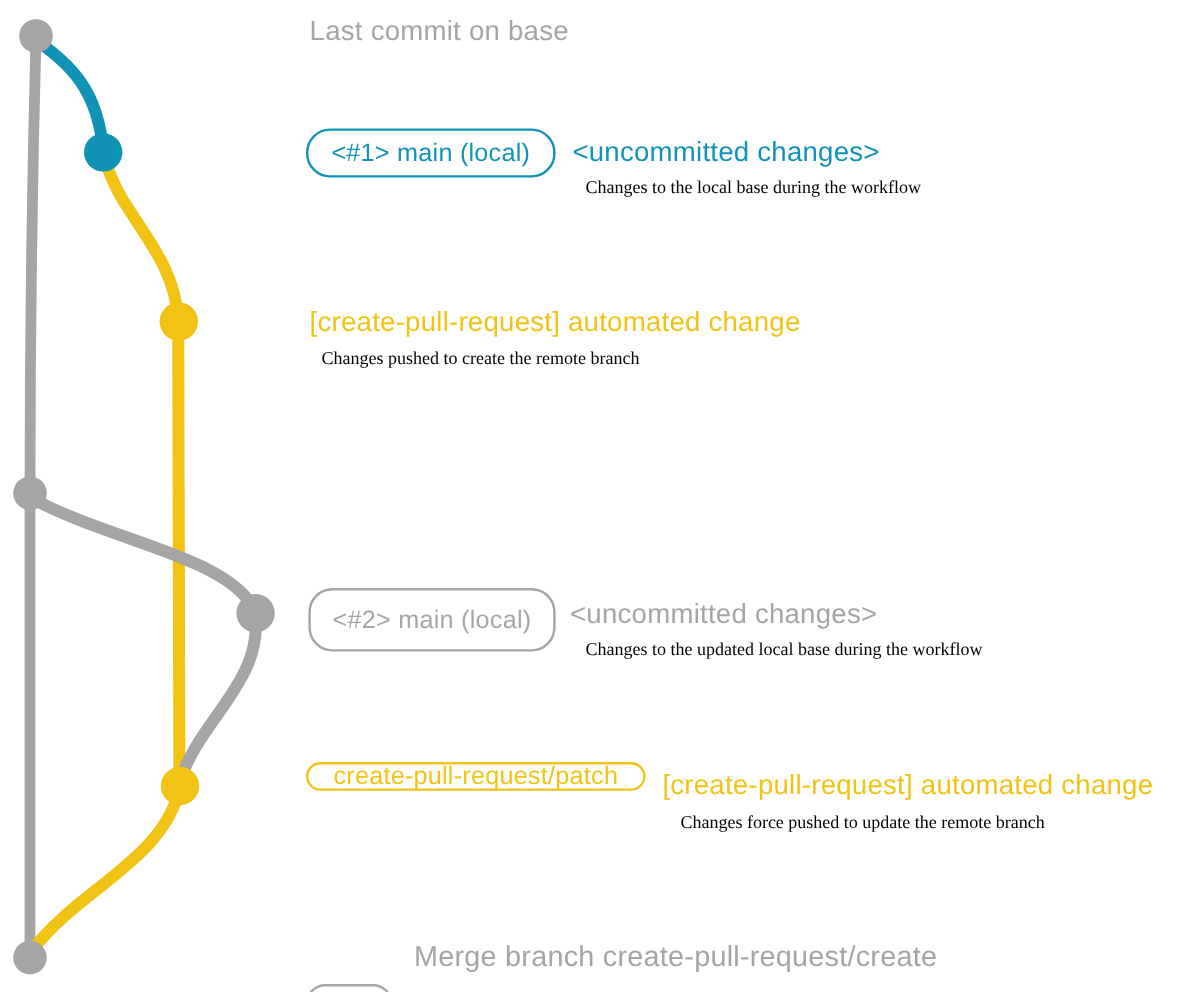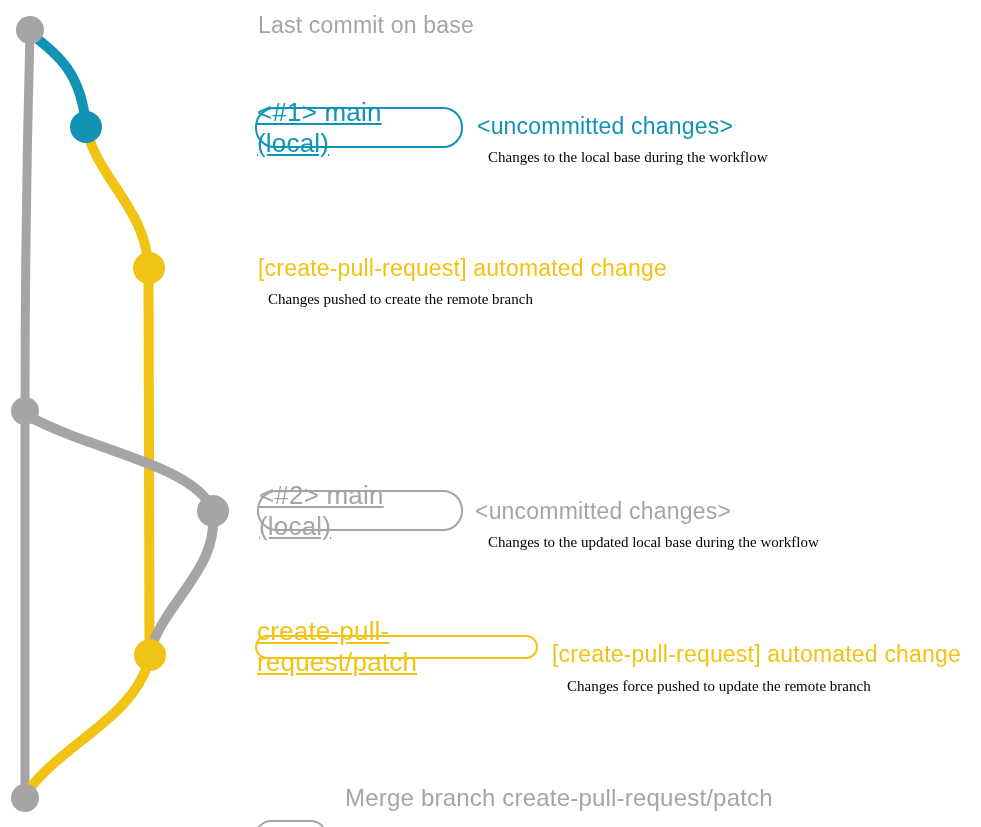--- a/index.html
+++ b/index.html
@@ -20,24 +20,23 @@
     letter-spacing: 0.2px;
   }
   .badge {
     position: absolute;
     display: flex;
     align-items: center;
     justify-content: center;
     border-style: solid;
     border-width: 2px;
     border-radius: 20px;
-    font-size: 26px;
+    font-size: 21px;
     letter-spacing: 0.2px;
     background: #ffffff;
-    text-decoration: underline;
   }
   .caption {
     font-family: "Liberation Serif", serif;
     font-size: 15px;
     line-height: 23px;
     color: #000000;
   }
 </style>
 </head>
 <body>
@@ -68,24 +67,24 @@
   <div class="row-item heading" style="left: 258px; top: 12px; color: rgb(165, 165, 165);">Last commit on base</div>
 
   <div class="badge" style="left: 255px; top: 107px; width: 208px; height: 41px; color: rgb(16, 147, 180); border-color: rgb(16, 147, 180);">&lt;#1&gt; main (local)</div>
   <div class="row-item heading" style="left: 477px; top: 113px; color: rgb(16, 147, 180);">&lt;uncommitted changes&gt;</div>
   <div class="row-item caption" style="left:488px; top:146px;">Changes to the local base during the workflow</div>
 
   <div class="row-item heading" style="left: 258px; top: 255px; color: rgb(240, 195, 20);">[create-pull-request] automated change</div>
   <div class="row-item caption" style="left:268px; top:288px;">Changes pushed to create the remote branch</div>
 
 
-  <div class="badge" style="left: 257px; top: 490px; width: 206px; height: 41px; color: rgb(165, 165, 165); border-color: rgb(165, 165, 165);">&lt;#2&gt; main (local)</div>
+  <div class="badge" style="left: 257px; top: 490px; width: 206px; height: 53px; color: rgb(165, 165, 165); border-color: rgb(165, 165, 165);">&lt;#2&gt; main (local)</div>
   <div class="row-item heading" style="left: 475px; top: 498px; color: rgb(165, 165, 165);">&lt;uncommitted changes&gt;</div>
   <div class="row-item caption" style="left:488px; top:531px;">Changes to the updated local base during the workflow</div>
 
   <div class="badge" style="left: 255px; top: 635px; width: 283px; height: 24px; color: rgb(240, 195, 20); border-color: rgb(240, 195, 20);">create-pull-request/patch</div>
   <div class="row-item heading" style="left: 552px; top: 641px; color: rgb(240, 195, 20);">[create-pull-request] automated change</div>
   <div class="row-item caption" style="left:567px; top:675px;">Changes force pushed to update the remote branch</div>
 
   <div class="badge" style="left: 255px; top: 820px; width: 72px; height: 42px; border-radius: 16px; color: rgb(165, 165, 165); border-color: rgb(165, 165, 165);">main</div>
-  <div class="row-item heading" style="left: 345px; top: 784px; font-size: 24px; color: rgb(165, 165, 165);">Merge branch create-pull-request/patch</div>
+  <div class="row-item heading" style="left: 345px; top: 784px; font-size: 24px; color: rgb(165, 165, 165);">Merge branch create-pull-request/create</div>
 
 </div>
 
 </body></html>

